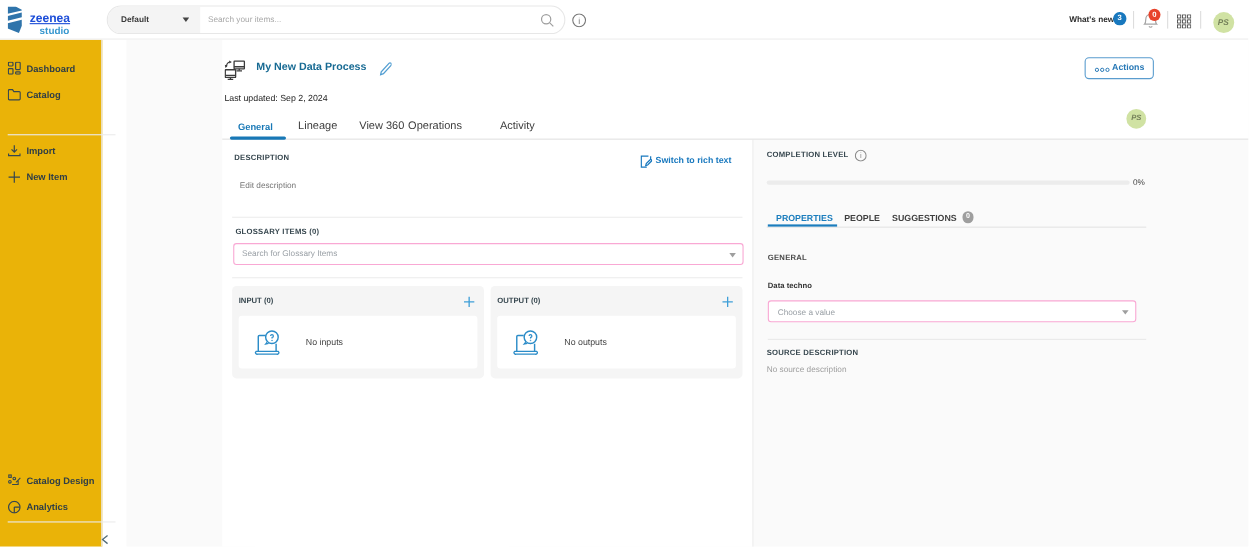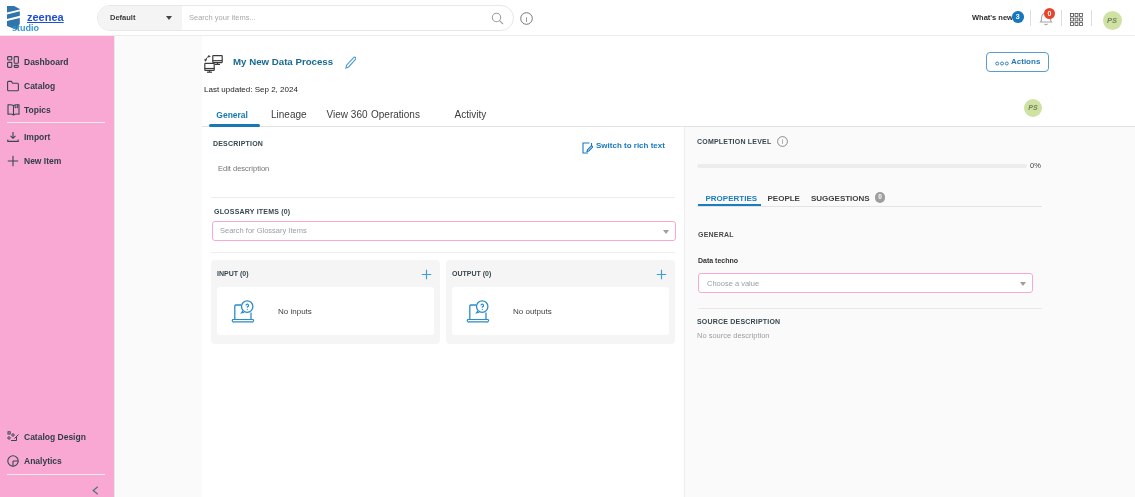--- a/index.html
+++ b/index.html
@@ -2,36 +2,36 @@
 <html><head>
 <meta charset="utf-8">
 <style>
 * { margin:0; padding:0; box-sizing:border-box; }
 html,body { width:1135px; height:497px; overflow:hidden; }
 body { font-family:"Liberation Sans", sans-serif; background:#fff; position:relative; }
 
 #topbar { position:absolute; left:0; top:0; width:1135px; height:36px; background:#fff; border-bottom:1px solid #ededed; z-index:5; }
 #logo-z { position:absolute; left:7px; top:6px; }
 #logo-zeenea { position:absolute; left:27px; top:9.5px; font-size:11px; line-height:15px; font-weight:bold; color:#1d4ed8;text-decoration:underline; }
-#logo-studio { position:absolute; left:12px; top:22.5px; font-size:9px; line-height:10px; font-weight:bold; color:#3697cf; }
+#logo-studio { position:absolute; left:36px; top:22.5px; font-size:9px; line-height:10px; font-weight:bold; color:#3697cf; }
 #searchpill { position:absolute; left:97px; top:5px; width:417px; height:26px; border:1px solid #e7e7e7; border-radius:13px; background:#fff; overflow:hidden; }
 #searchpill .seg { position:absolute; left:0; top:0; width:84px; height:24px; background:#f4f4f4; }
 #searchpill .deftxt { position:absolute; left:12px; top:0; line-height:24px; font-size:7.5px; color:#3a3a3a; font-weight:bold; }
 #searchpill .caret { position:absolute; left:68px; top:10px; width:0; height:0; border-left:3.5px solid transparent; border-right:3.5px solid transparent; border-top:4.5px solid #444; }
 #searchpill .ph { position:absolute; left:91px; top:0; line-height:24px; font-size:7.5px; color:#a8a8a8; }
 #info1 { position:absolute; left:520px; top:12px; }
 #whatsnew { position:absolute; left:972px; top:0; line-height:35px; font-size:7.5px; font-weight:bold; color:#2b2b2b; }
 .badge { position:absolute; border-radius:50%; color:#fff; font-weight:bold; text-align:center; }
 #wn-badge { left:1012px; top:11px; width:11.5px; height:11.5px; background:#1878be; font-size:7px; line-height:11.5px; }
 .tdiv { position:absolute; top:10px; width:1px; height:16px; background:#ddd; }
 #bell-badge { left:1044px; top:8.2px; width:11px; height:11px; background:#e8432b; font-size:7px; line-height:11px; }
 #avatar-top { position:absolute; left:1102.5px; top:11px; width:19px; height:19px; border-radius:50%; background:#d0e2a3; text-align:center; }
 .avtxt { font-size:7.5px; font-weight:bold; color:#75815a; line-height:19px;font-style:italic; }
 
-#sidebar { position:absolute; left:0; top:36px; width:115px; height:461px; background:#f9a8d4; border-right:1px solid #e9e9e9; z-index:4; }
+#sidebar { position:absolute; left:0; top:36px; width:93px; height:461px; background:#eab308; border-right:1px solid #e9e9e9; z-index:4; }
 .sbitem { position:absolute; left:0; width:115px; height:22px; }
 .sbitem svg { position:absolute; left:7px; top:5px; }
 .sbitem .lbl { position:absolute; left:24px; top:5px; font-size:8.5px; line-height:12px; font-weight:bold; color:#2f3e46; }
 .sbdiv { position:absolute; left:7px; width:98px; height:1px; background:#ececec; }
 
 #mainbg { position:absolute; left:115px; top:36px; width:1020px; height:461px; background:#fafafa; }
 #card { position:absolute; left:202px; top:36px; width:933px; height:461px; background:#fff; }
 #rightcol { position:absolute; left:684px; top:127px; width:451px; height:370px; background:#fafafa; border-left:1px solid #ededed; }
 
 #dpicon { position:absolute; left:204px; top:54px; }
@@ -148,28 +148,20 @@
         <rect x="7.2" y="9.4" width="4.2" height="2" rx="0.8"></rect>
     </svg>
     <div class="lbl">Dashboard</div>
   </div>
   <div class="sbitem" style="top:39px">
     <svg width="12" height="12" viewBox="0 0 12 12" fill="none" stroke="#37474f" stroke-width="1.1">
       <path d="M0.6,2.2 L0.6,9.8 a1,1 0 0 0 1,1 L10.4,10.8 a1,1 0 0 0 1,-1 L11.4,4.2 a1,1 0 0 0 -1,-1 L5.6,3.2 L4.4,1.4 L1.6,1.4 a1,1 0 0 0 -1,0.8 Z"></path>
     </svg>
     <div class="lbl">Catalog</div>
   </div>
-  <div class="sbitem" style="top:63px">
-    <svg width="13" height="12" viewBox="0 0 13 12" fill="none" stroke="#37474f" stroke-width="1.1">
-      <path d="M6.5,1.6 C5.5,0.8 3.5,0.6 1,0.9 L1,10.2 C3.5,9.9 5.5,10.2 6.5,11 C7.5,10.2 9.5,9.9 12,10.2 L12,0.9 C9.5,0.6 7.5,0.8 6.5,1.6 Z"></path>
-      <line x1="6.5" y1="1.8" x2="6.5" y2="10.8"></line>
-      <path d="M8.2,0.8 L8.2,4 L9.4,3 L10.6,4 L10.6,0.8" stroke-width="0.9"></path>
-    </svg>
-    <div class="lbl">Topics</div>
-  </div>
   <div class="sbdiv" style="top:86px"></div>
   <div class="sbitem" style="top:113.5px">
     <svg width="12" height="12" viewBox="0 0 12 12" fill="none" stroke="#37474f" stroke-width="1.1">
       <path d="M6,0.8 L6,11.2 M0.8,6 L11.2,6"></path>
     </svg>
     <div class="lbl">New Item</div>
   </div>
   <div class="sbitem" style="top:89.5px">
     <svg width="12" height="12" viewBox="0 0 12 12" fill="none" stroke="#37474f" stroke-width="1.1">
       <path d="M6,1 L6,7 M3.5,4.8 L6,7.3 L8.5,4.8"></path>

